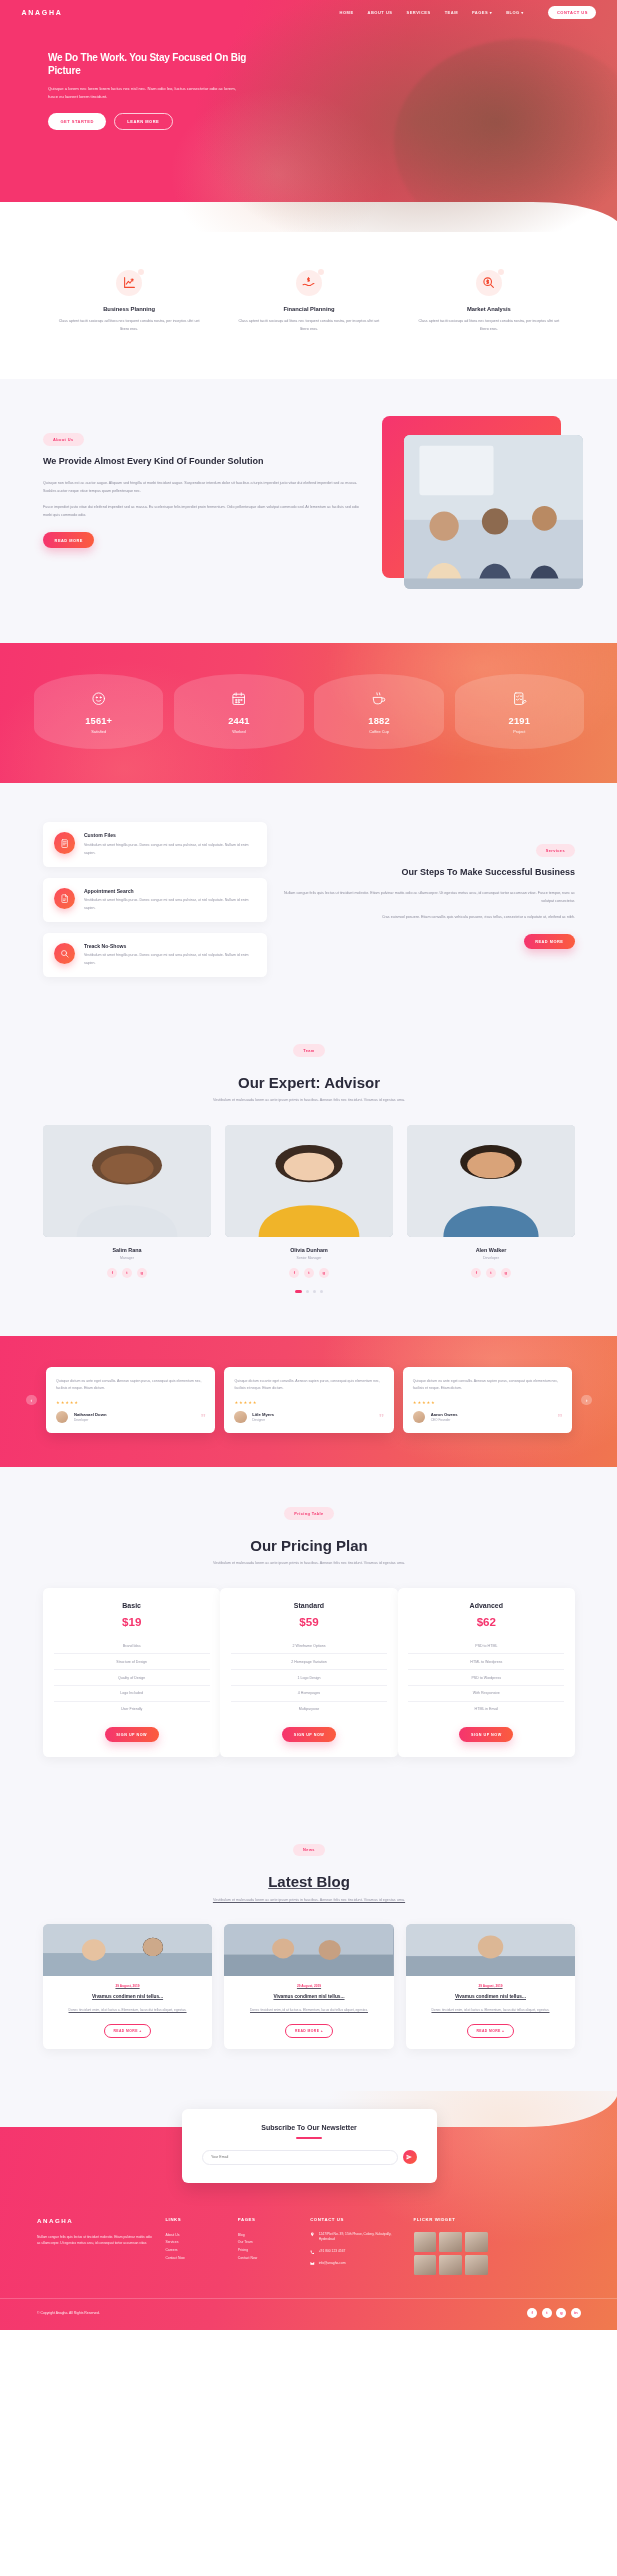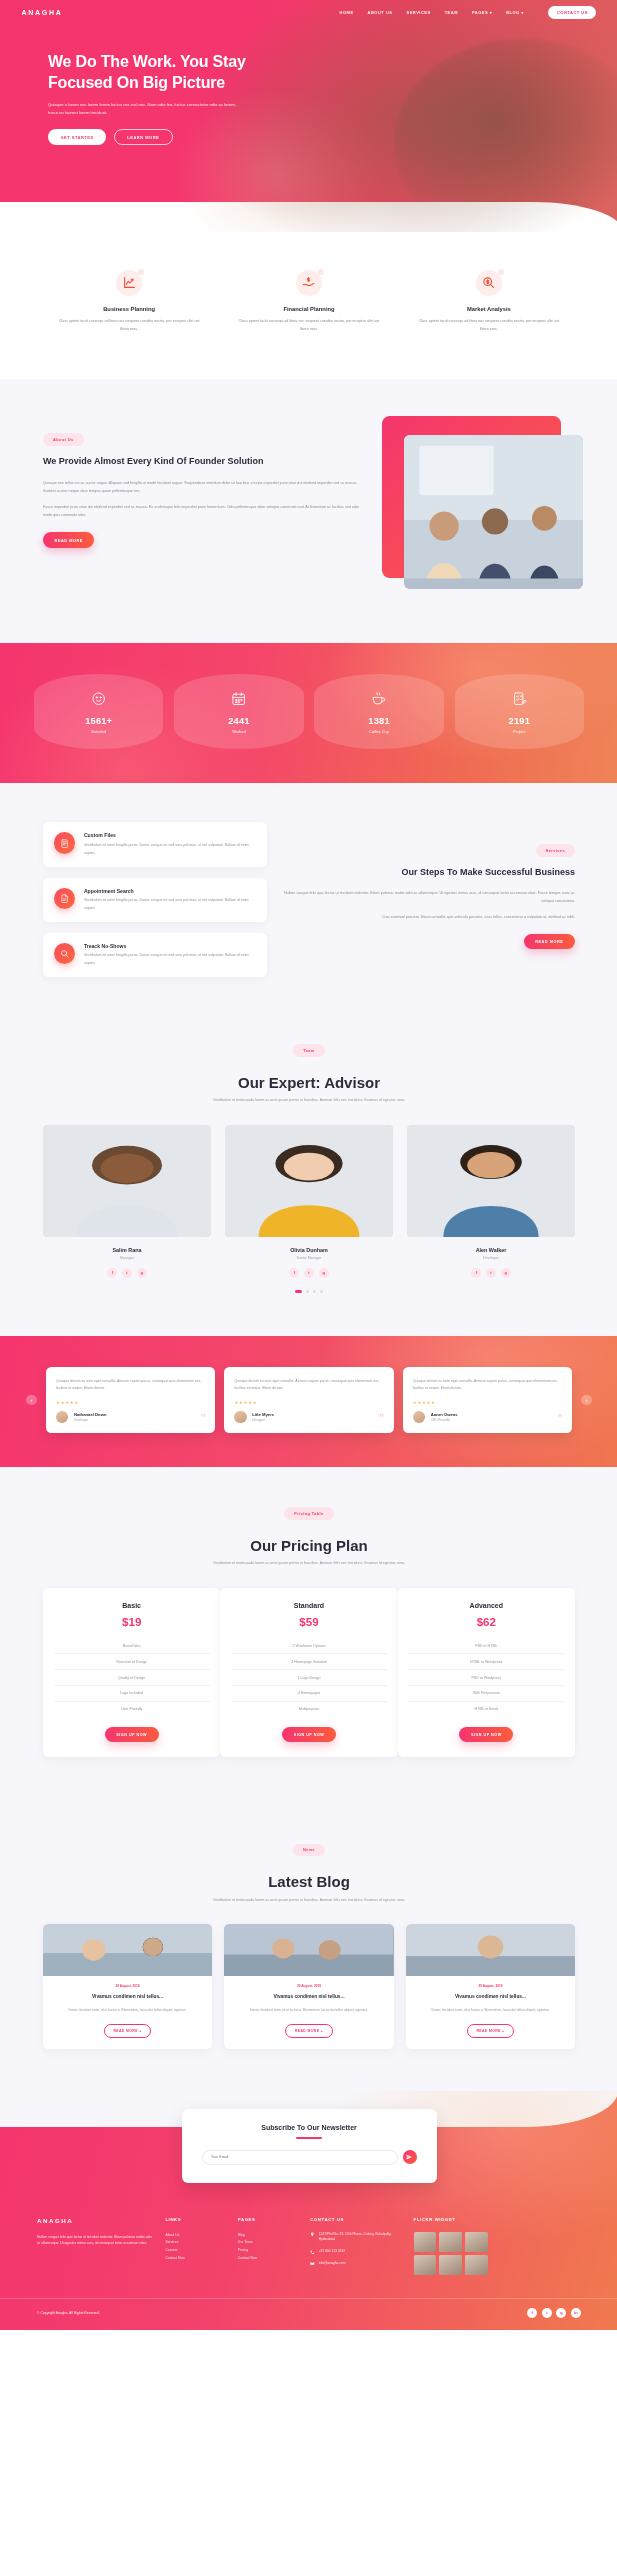--- a/index.html
+++ b/index.html
@@ -45,21 +45,21 @@
     letter-spacing:0.5px; cursor:pointer; white-space:nowrap;
   }
   .nav-item .caret{ font-size:3.9px; margin-left:1.5px; }
   .nav-cta{
     margin-left:10.8px; background:#fff; color:#f5356e;
     font-size:4px; font-weight:bold; letter-spacing:0.5px;
     padding:3.9px 8.5px; border-radius:15.4px; cursor:pointer;
   }
   .hero-body{ position:relative; z-index:4; padding:26px 0 0 48px; max-width:278px; }
   .hero-title{
-    color:#fff; font-size:16px; font-weight:bold; line-height:1.32;
+    color:#fff; font-size:10px; font-weight:bold; line-height:1.32;
     letter-spacing:-0.2px;
   }
   .hero-sub{
     color:rgba(255,255,255,.88); font-size:4.2px; line-height:1.9;
     margin-top:7.7px; max-width:193px;
   }
   .hero-btns{ display:flex; gap:7.7px; margin-top:12.4px; }
   .btn-fill{
     background:#fff; color:#f5356e; font-size:4px; font-weight:bold;
     letter-spacing:0.5px; padding:5.4px 12.4px; border-radius:15.4px; cursor:pointer;
@@ -236,21 +236,21 @@
   .p-feats li:last-child{ border-bottom:none; }
   .p-btn{
     display:inline-block; margin-top:10.8px;
     background:linear-gradient(90deg,#f5356e,#fb5c3e); color:#fff;
     font-size:3.7px; font-weight:bold; letter-spacing:0.5px;
     padding:5.4px 11.6px; border-radius:15.4px; cursor:pointer;
     box-shadow:0 3.9px 9.3px rgba(245,53,110,.28);
   }
 
   
-  .blog{ background:#f7f7fb; padding:37px 43px 42px; }
+  .blog{ background:#f7f7fb; padding:37px 43px 42px;text-decoration:underline; }
   .blog-row{ display:flex; gap:12.4px; margin-top:20px; }
   .b-card{ flex:1; background:#fff; border-radius:5.4px; overflow:hidden;
     box-shadow:0 2.3px 10.8px rgba(0,0,0,.05); }
   .b-img{ height:52px; background:linear-gradient(150deg,#cfd7e2,#93a2b3); position:relative; }
   .b-body{ padding:8.5px 9.3px 10.8px; text-align:center; }
   .b-date{ font-size:3.2px; color:#f5356e; font-weight:bold; margin-bottom:4.6px; }
   .b-title{ font-size:4.8px; font-weight:bold; color:#2b2b3b; line-height:1.6; margin-bottom:6.2px; }
   .b-text{ font-size:3.3px; line-height:1.95; color:#9696a6; margin-bottom:7.7px; }
   .b-more{
     display:inline-block; border:0.8px solid #f5356e; color:#f5356e;
@@ -446,21 +446,21 @@
       <div class="cnt-lbl">Worked</div>
     </div>
     <div class="cnt">
       <div class="cnt-ico">
         <svg width="15.4" height="15.4" viewBox="0 0 24 24" fill="none" stroke="#fff" stroke-width="1.4" stroke-linecap="round">
             <path d="M4 10h13v5a5 5 0 01-5 5H9a5 5 0 01-5-5z"></path>
             <path d="M17 11h2a2.5 2.5 0 010 5h-2"></path>
             <path d="M9 3c0 1.5 1 1.5 1 3M13 3c0 1.5 1 1.5 1 3"></path>
           </svg>
       </div>
-      <div class="cnt-num">1381</div>
+      <div class="cnt-num">1882</div>
       <div class="cnt-lbl">Coffee Cup</div>
     </div>
     <div class="cnt">
       <div class="cnt-ico">
         <svg width="15.4" height="15.4" viewBox="0 0 24 24" fill="none" stroke="#fff" stroke-width="1.4" stroke-linecap="round" stroke-linejoin="round">
             <rect x="4" y="3" width="13" height="18" rx="2"></rect>
             <path d="M7 8l1.5 1.5L11 7M7 13l1.5 1.5L11 12M13 8h2M13 13h2"></path>
             <path d="M17 17l3-3 2 2-3 3h-2z"></path>
           </svg>
       </div>

